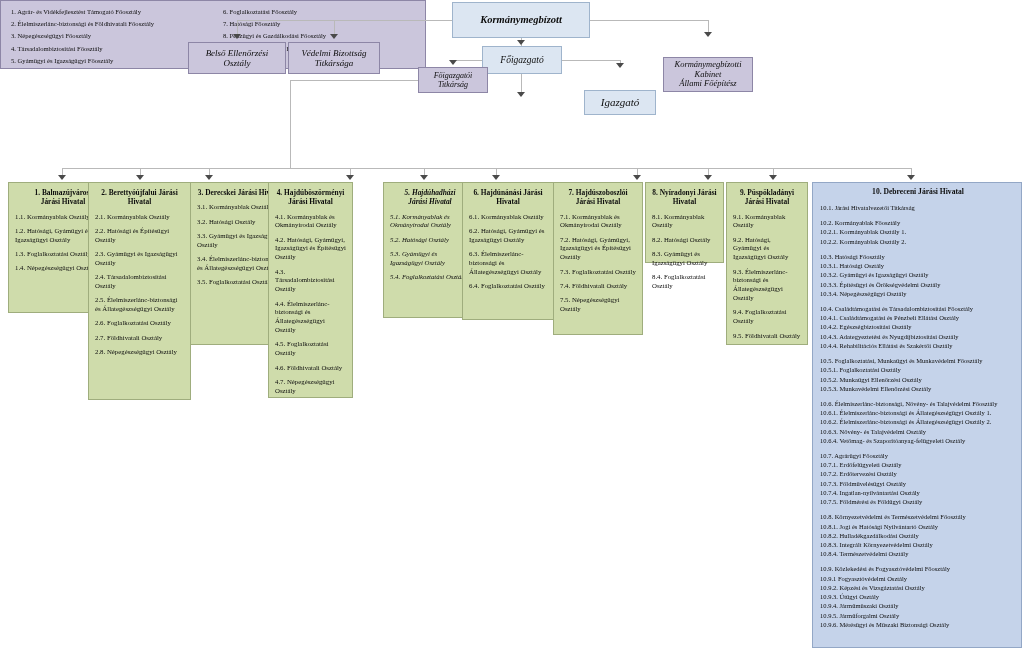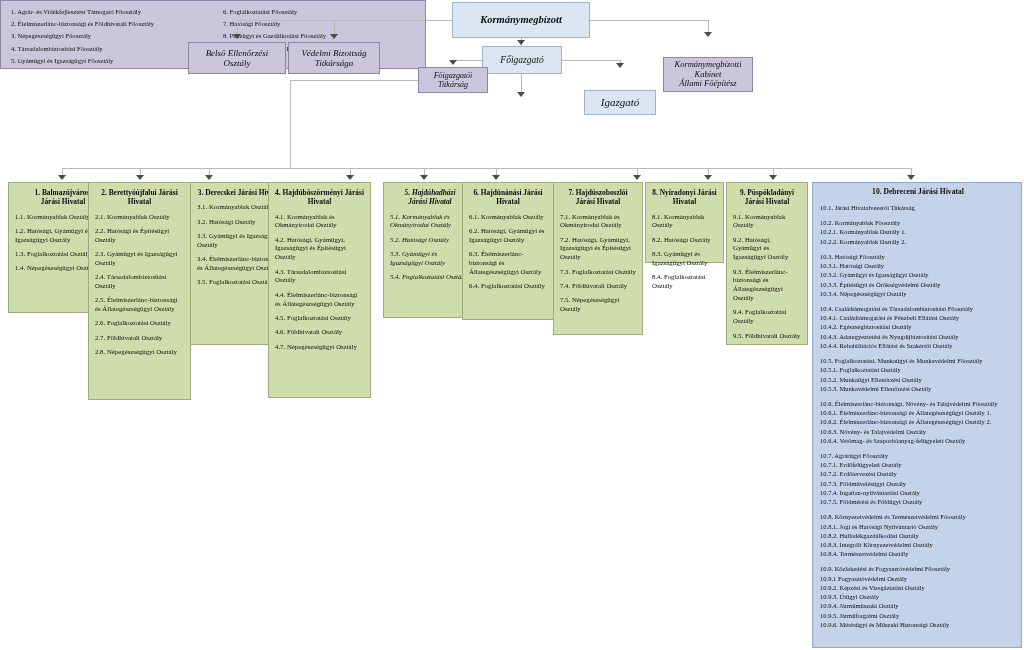--- a/index.html
+++ b/index.html
@@ -193,21 +193,21 @@
       <div class="jitem">2.8. Népegészségügyi Osztály</div>
     </div>
   <div class="jbox" style="left:190px;top:182px;width:100px;height:163px;">
       <div class="jtitle">3. Derecskei Járási Hivatal</div>
       <div class="jitem">3.1. Kormányablak Osztály</div>
       <div class="jitem">3.2. Hatósági Osztály</div>
       <div class="jitem">3.3. Gyámügyi és Igazságügyi Osztály</div>
       <div class="jitem">3.4. Élelmiszerlánc-biztonsági és Állategészségügyi Osztály</div>
       <div class="jitem">3.5. Foglalkoztatási Osztály</div>
     </div>
-  <div class="jbox" style="left:268px;top:182px;width:103px;height:216px;">
+  <div class="jbox" style="left:268px;top:182px;width:85px;height:216px;">
       <div class="jtitle">4. Hajdúböszörményi Járási Hivatal</div>
       <div class="jitem">4.1. Kormányablak és Okmányirodai Osztály</div>
       <div class="jitem">4.2. Hatósági, Gyámügyi, Igazságügyi és Építésügyi Osztály</div>
       <div class="jitem">4.3. Társadalombiztosítási Osztály</div>
       <div class="jitem">4.4. Élelmiszerlánc-biztonsági és Állategészségügyi Osztály</div>
       <div class="jitem">4.5. Foglalkoztatási Osztály</div>
       <div class="jitem">4.6. Földhivatali Osztály</div>
       <div class="jitem">4.7. Népegészségügyi Osztály</div>
     </div>
   <div class="jbox" style="left:383px;top:182px;width:94px;height:136px;font-style:italic;">

